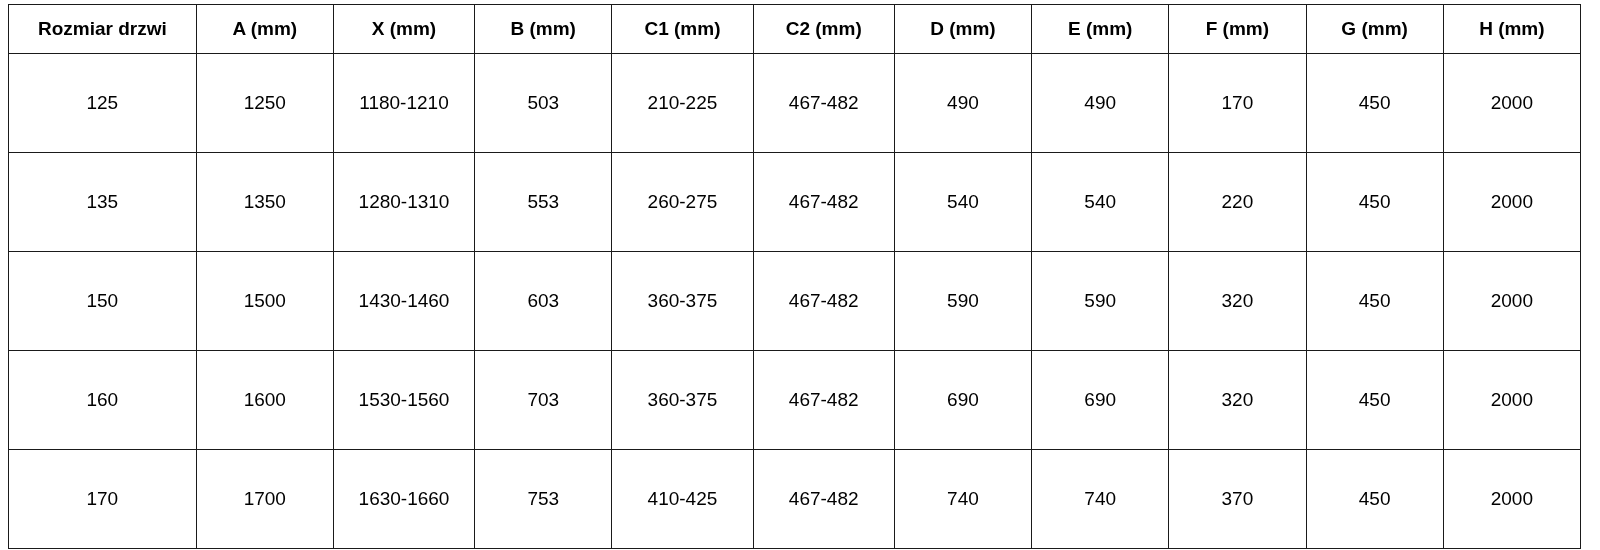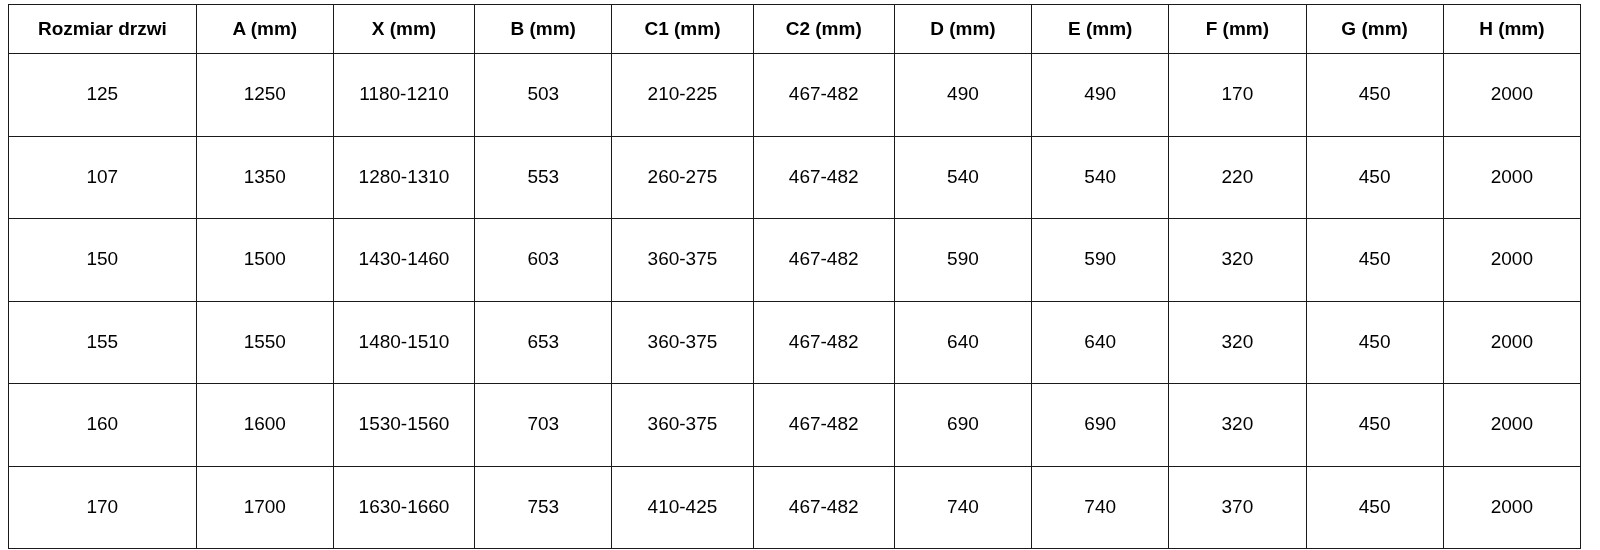--- a/index.html
+++ b/index.html
@@ -100,54 +100,41 @@
           <td>503</td>
           <td>210-225</td>
           <td>467-482</td>
           <td>490</td>
           <td>490</td>
           <td>170</td>
           <td>450</td>
           <td>2000</td>
         </tr>
         <tr>
-          <td>107</td>
+          <td>135</td>
           <td>1350</td>
           <td>1280-1310</td>
           <td>553</td>
           <td>260-275</td>
           <td>467-482</td>
           <td>540</td>
           <td>540</td>
           <td>220</td>
           <td>450</td>
           <td>2000</td>
         </tr>
         <tr>
           <td>150</td>
           <td>1500</td>
           <td>1430-1460</td>
           <td>603</td>
           <td>360-375</td>
           <td>467-482</td>
           <td>590</td>
           <td>590</td>
-          <td>320</td>
-          <td>450</td>
-          <td>2000</td>
-        </tr>
-        <tr>
-          <td>155</td>
-          <td>1550</td>
-          <td>1480-1510</td>
-          <td>653</td>
-          <td>360-375</td>
-          <td>467-482</td>
-          <td>640</td>
-          <td>640</td>
           <td>320</td>
           <td>450</td>
           <td>2000</td>
         </tr>
         <tr>
           <td>160</td>
           <td>1600</td>
           <td>1530-1560</td>
           <td>703</td>
           <td>360-375</td>

